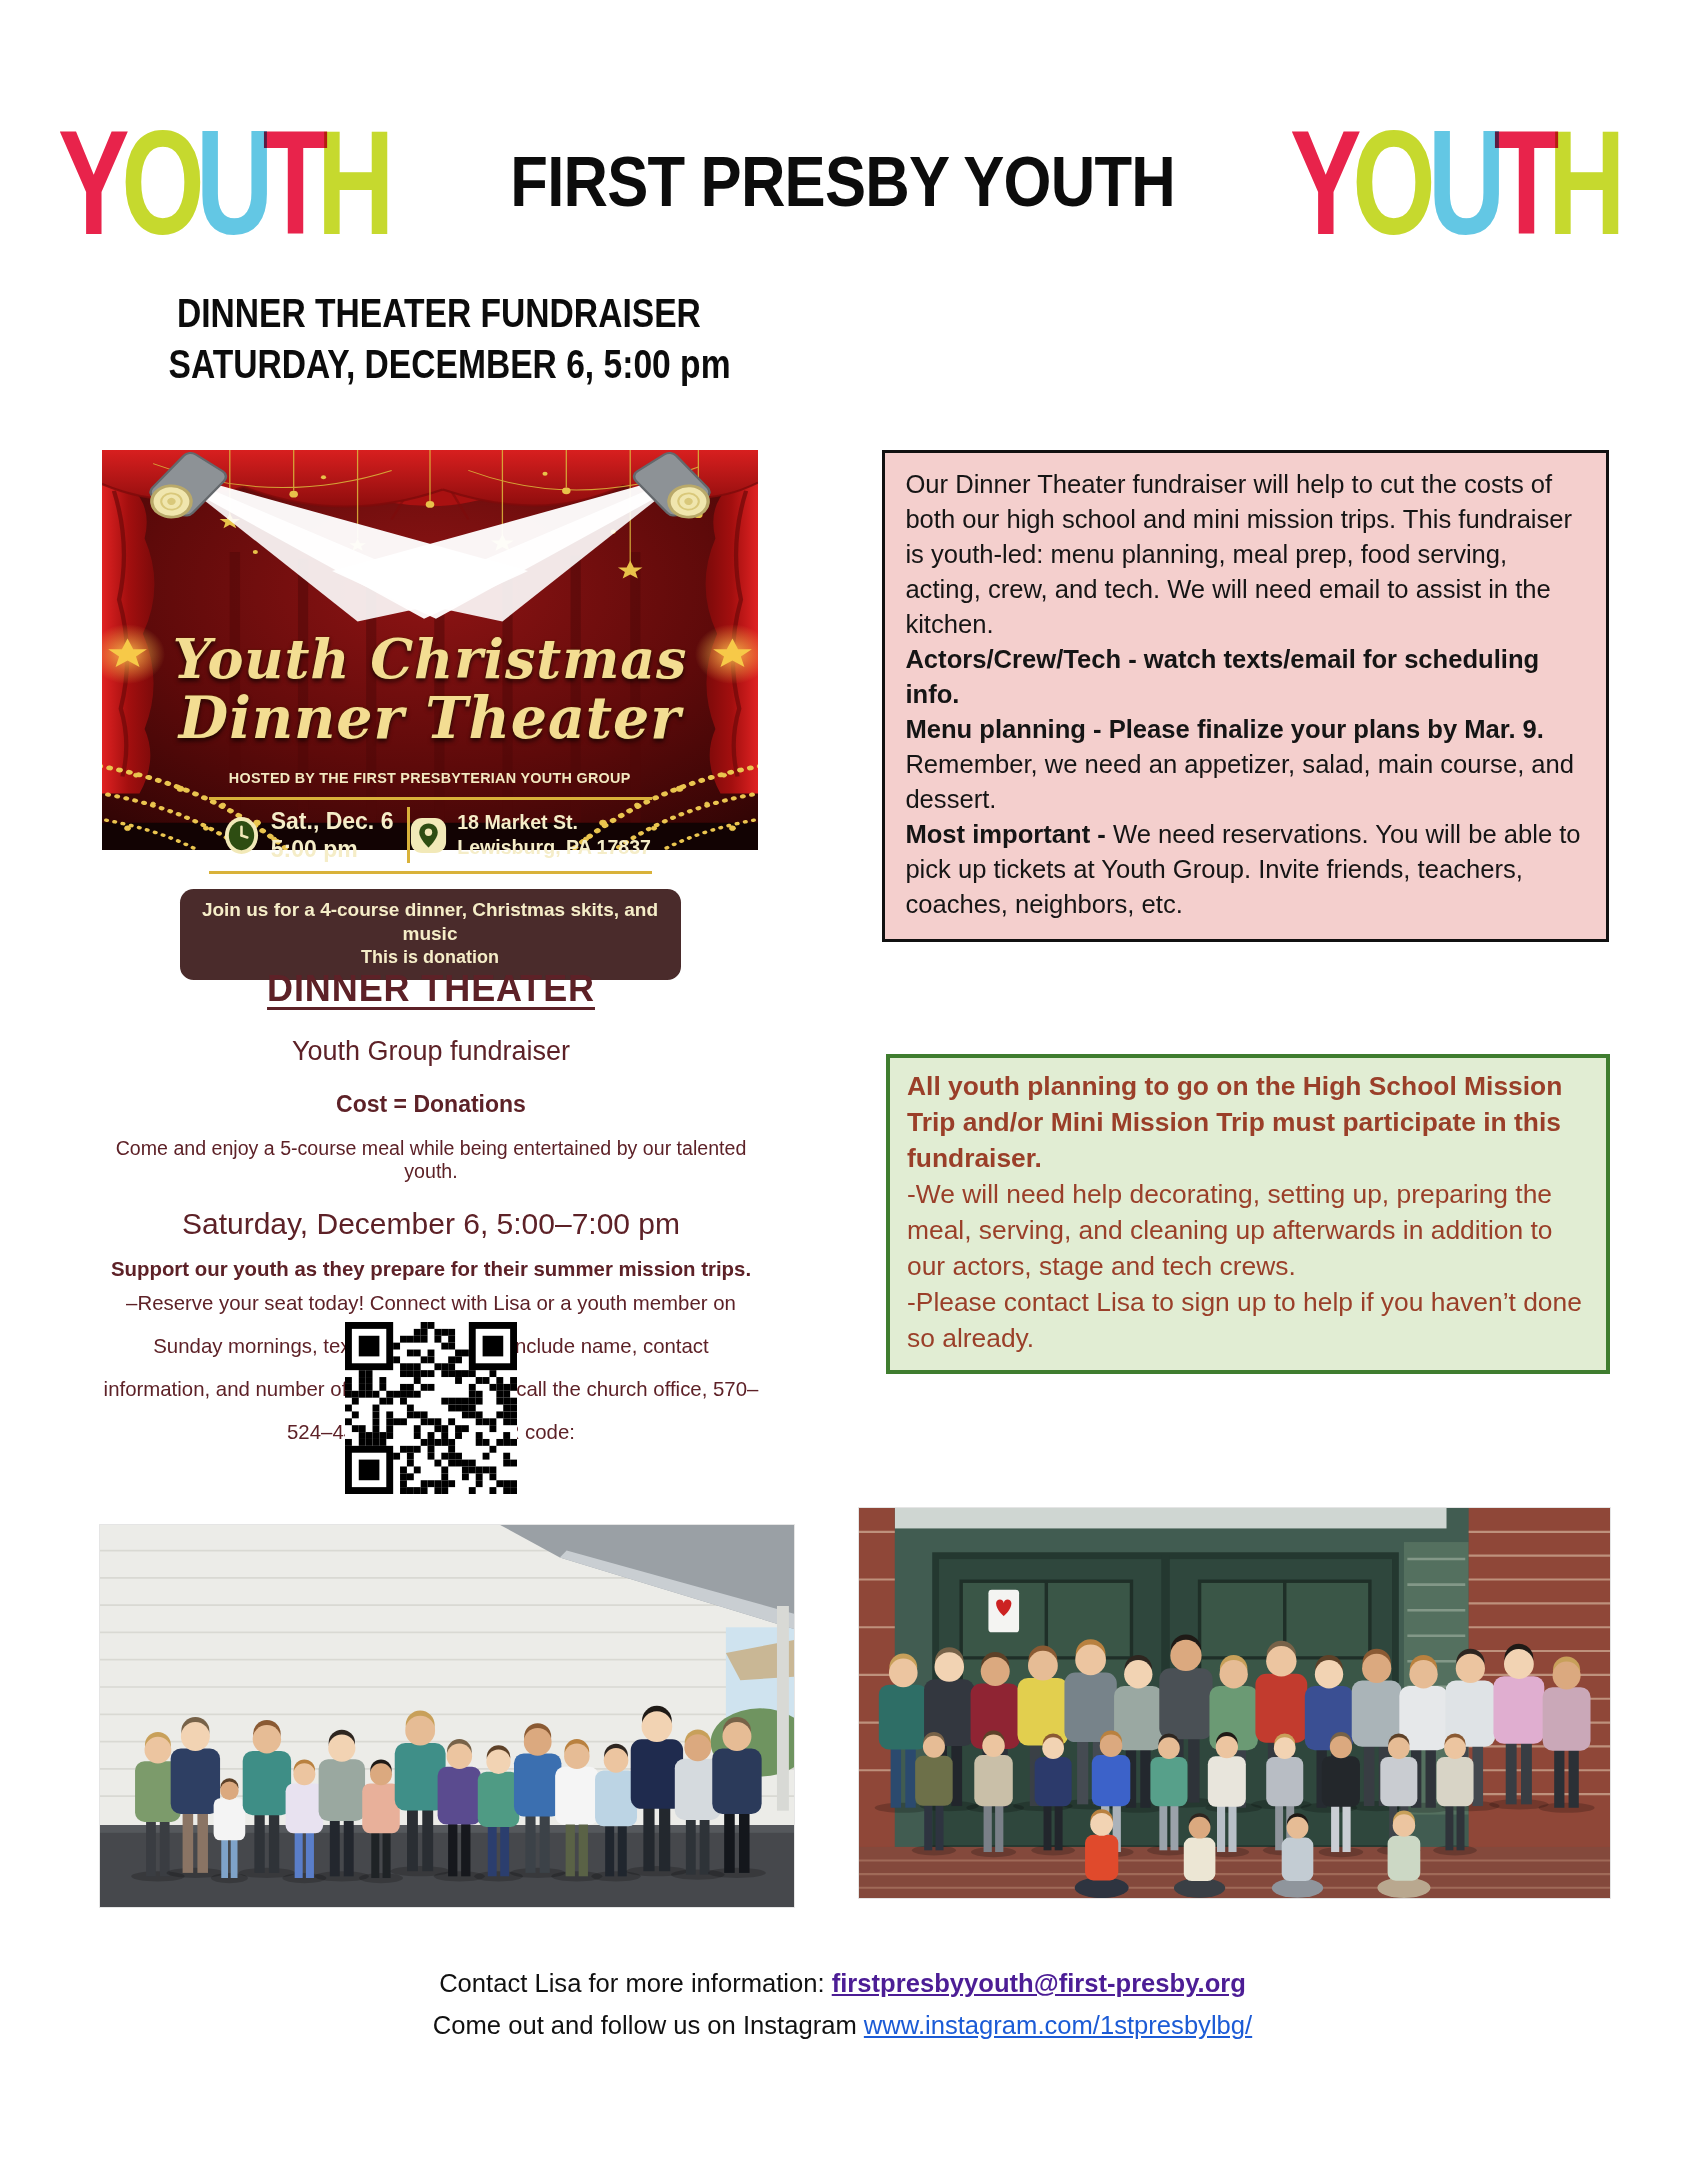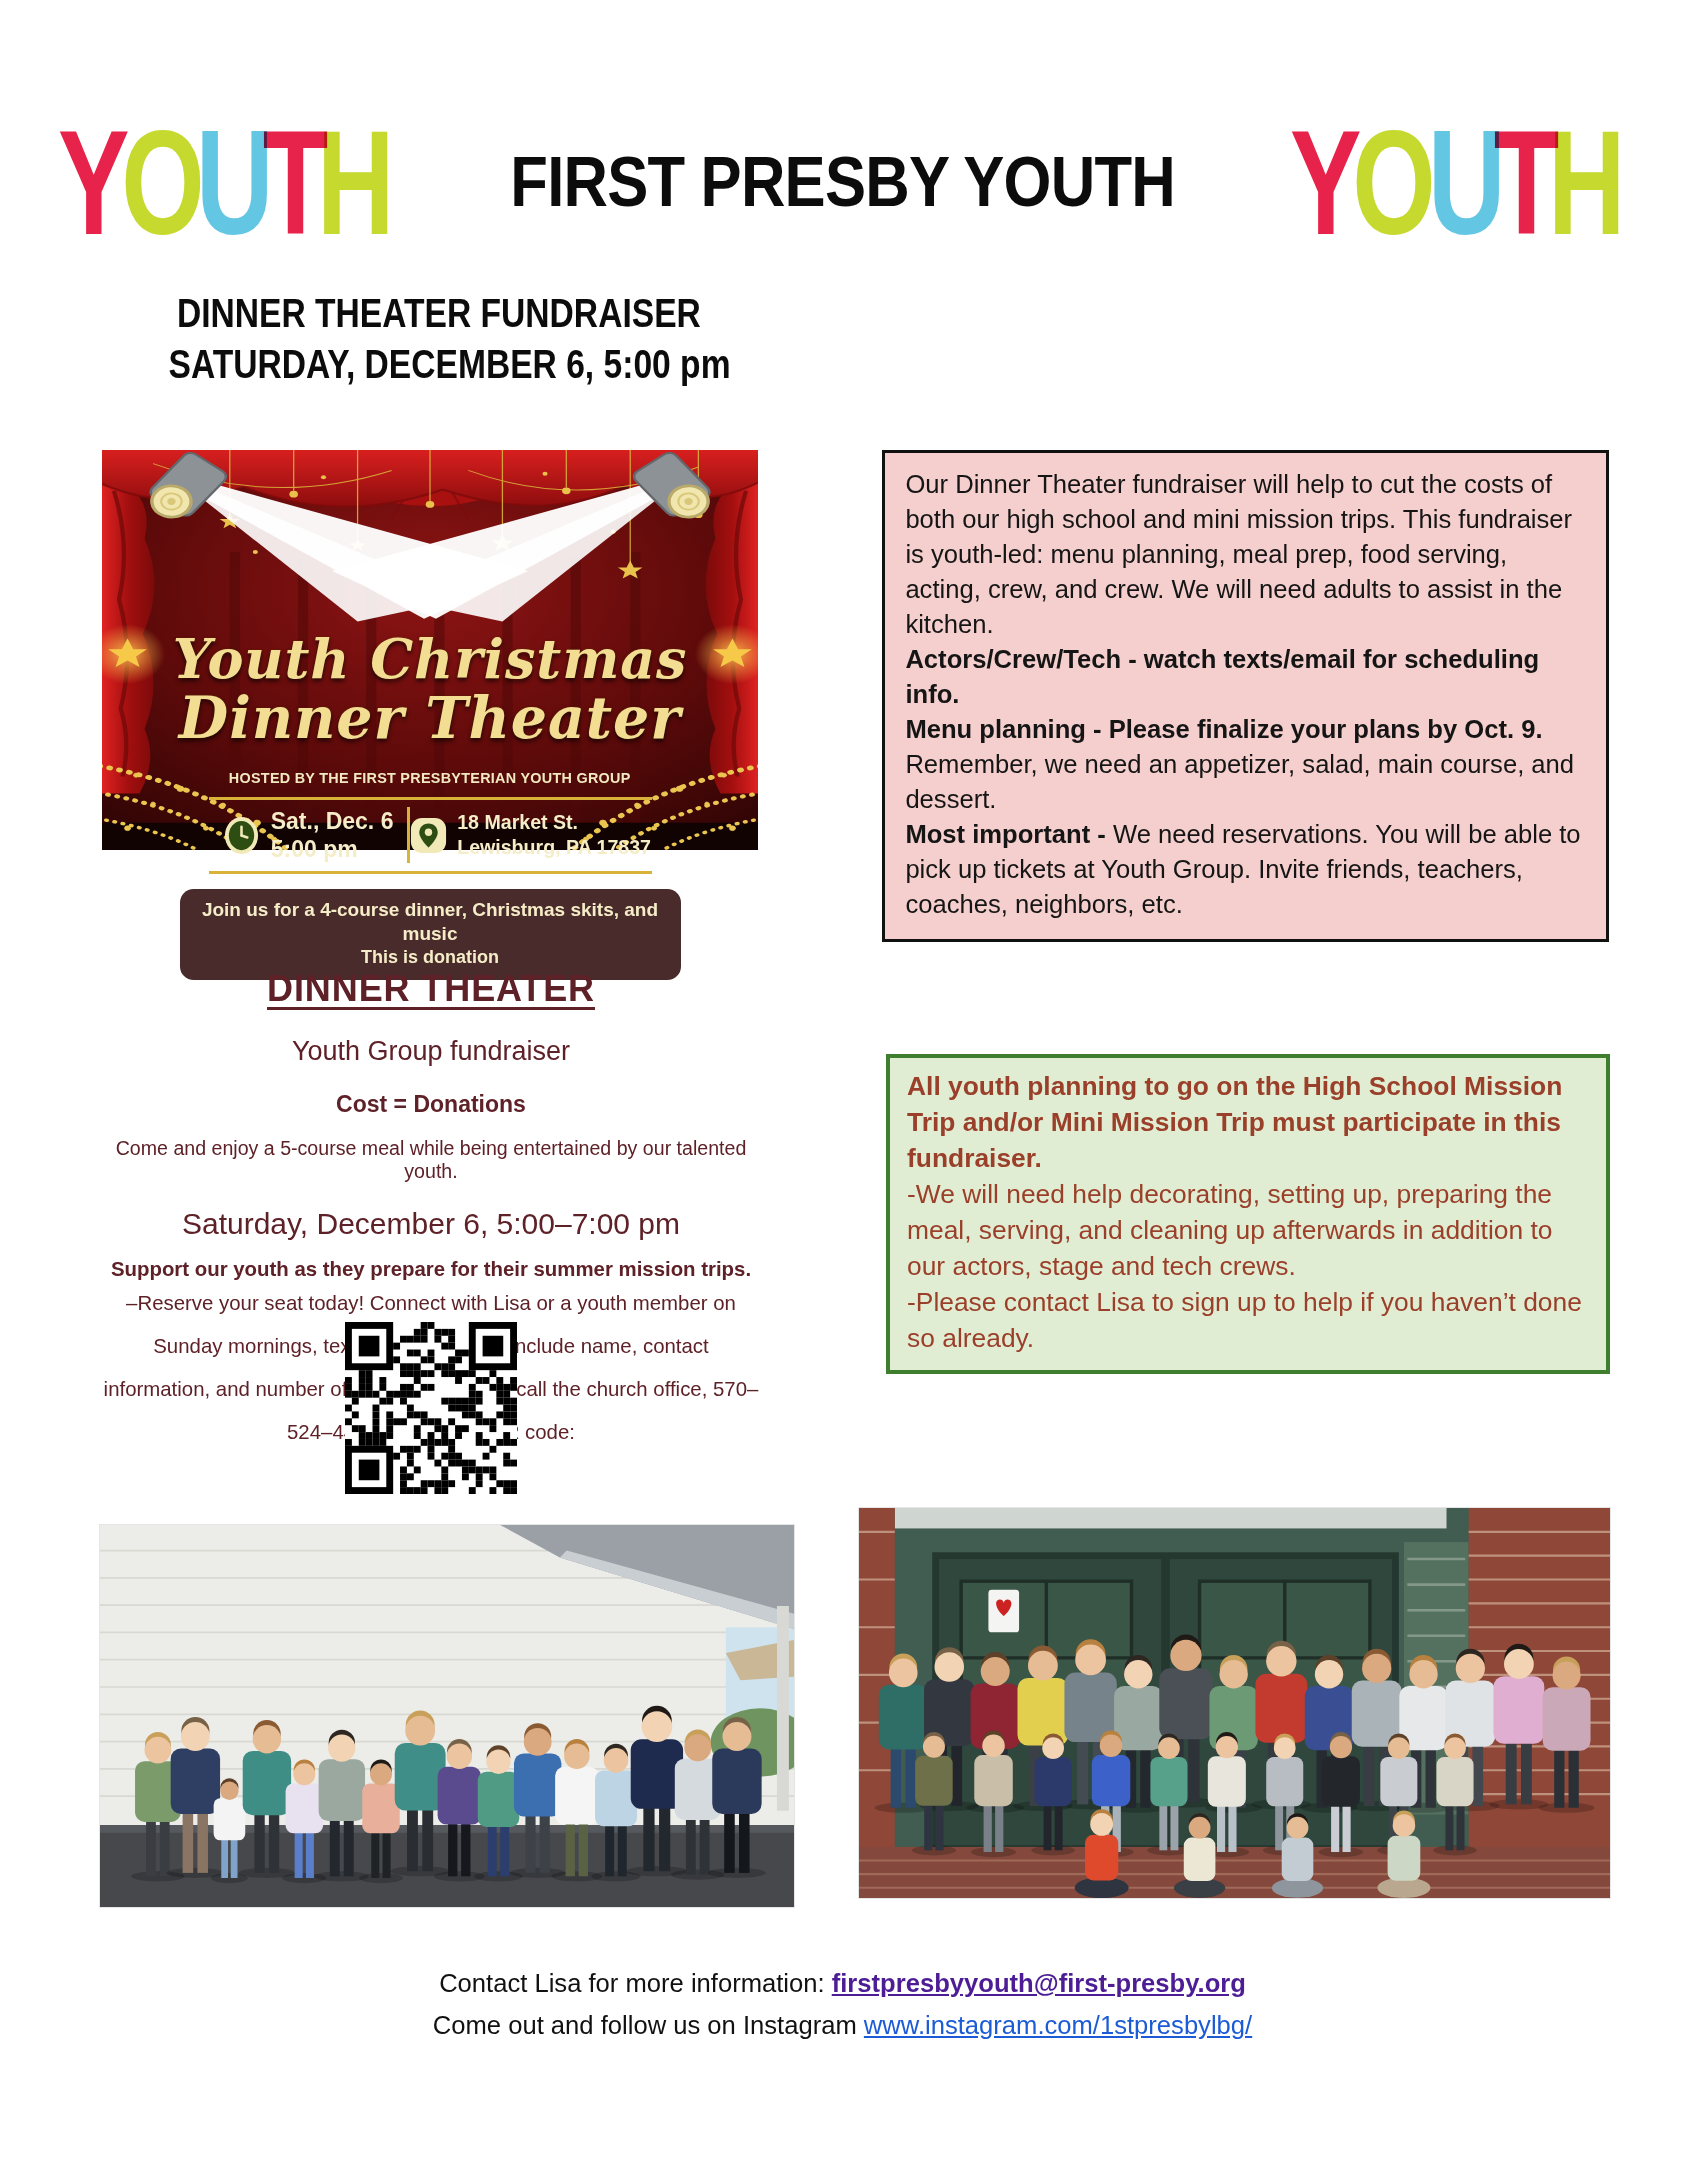--- a/index.html
+++ b/index.html
@@ -280,23 +280,23 @@
         </div>
       </div>
       <div class="join-box">
         <div class="j1">Join us for a 4-course dinner, Christmas skits, and music</div>
         <div class="j2">This is donation</div>
       </div>
     </div>
   </div>
 
   <div class="info-box" style="background: rgb(244, 207, 205);">
-      <p><span class="">Our Dinner Theater fundraiser will help to cut the costs of both our high school and mini mission trips. This fundraiser is youth-led: menu planning, meal prep, food serving, acting, crew, and crew. We will need adults to assist in the kitchen.</span></p>
+      <p><span class="">Our Dinner Theater fundraiser will help to cut the costs of both our high school and mini mission trips. This fundraiser is youth-led: menu planning, meal prep, food serving, acting, crew, and tech. We will need email to assist in the kitchen.</span></p>
       <p><span class="b">Actors/Crew/Tech - watch texts/email for scheduling info.</span></p>
-      <p><span class="b">Menu planning - Please finalize your plans by Oct. 9.</span><span class=""> Remember, we need an appetizer, salad, main course, and dessert.</span></p>
+      <p><span class="b">Menu planning - Please finalize your plans by Mar. 9.</span><span class=""> Remember, we need an appetizer, salad, main course, and dessert.</span></p>
       <p><span class="b">Most important - </span><span class="">We need reservations. You will be able to pick up tickets at Youth Group. Invite friends, teachers, coaches, neighbors, etc.</span></p>
     </div>
 
   <div class="mission-box" style="background: rgb(225, 237, 211); border-color: rgb(63, 125, 47); color: rgb(154, 63, 41);">
       <p><span class="b">All youth planning to go on the High School Mission Trip and/or Mini Mission Trip must participate in this fundraiser.</span></p>
       <p><span class="">-We will need help decorating, setting up, preparing the meal, serving, and cleaning up afterwards in addition to our actors, stage and tech crews.</span></p>
       <p><span class="">-Please contact Lisa to sign up to help if you haven’t done so already.</span></p>
     </div>
 
   <div class="leftcol" style="color: rgb(93, 33, 39);">

